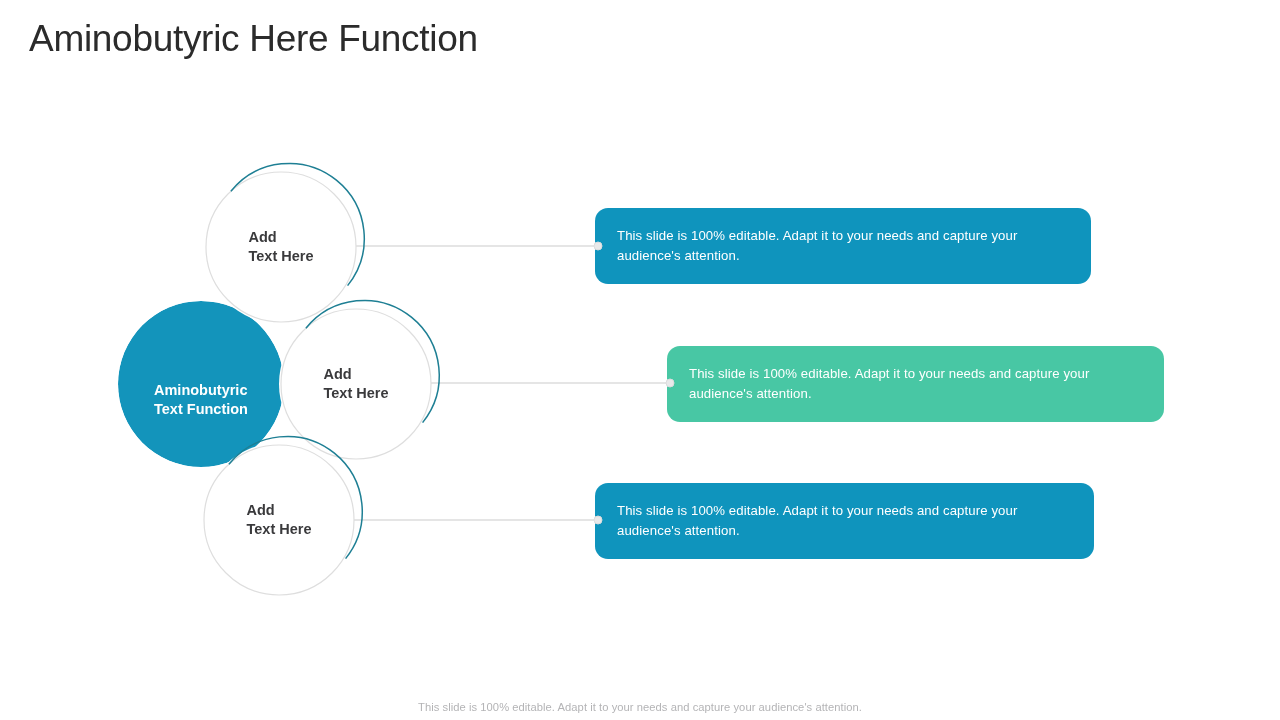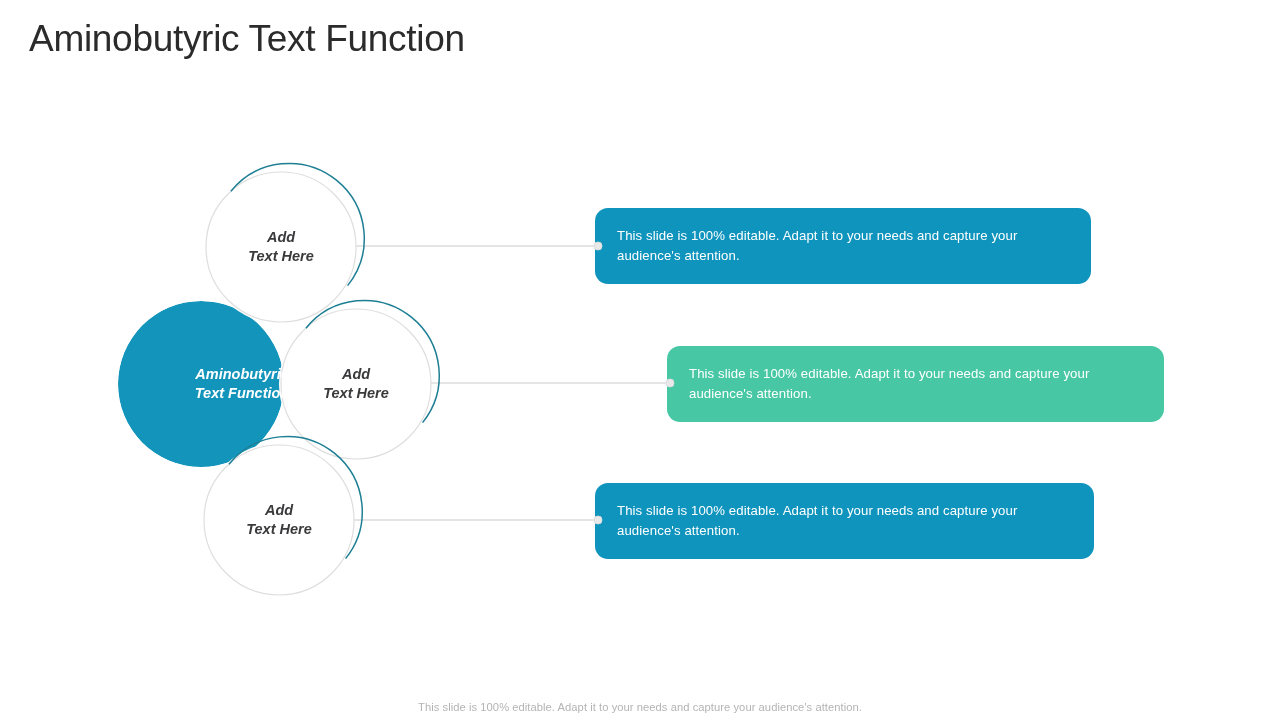--- a/index.html
+++ b/index.html
@@ -38,28 +38,26 @@
   }
   .diagram-svg {
     position: absolute;
     left: 0;
     top: 0;
   }
 
   
   .circle-label {
     position: absolute;
-    text-align: center;
     font-size: 14.5px;
     font-weight: bold;
     color: #3a3a3c;
     line-height: 19px;
     white-space: nowrap;
     transform: translate(-50%, -50%);
-    font-style: italic;
   }
   .circle-label.hub {
     color: #ffffff;
     font-size: 14.5px;
     line-height: 19px;
   }
 
   
   .callout {
     position: absolute;
@@ -96,21 +94,21 @@
     top: 701px;
     text-align: center;
     font-size: 11.2px;
     color: #b4b4b6;
     letter-spacing: 0.05px;
   }
 </style>
 </head>
 <body>
 
-<div class="slide-title">Aminobutyric Text Function</div>
+<div class="slide-title">Aminobutyric Here Function</div>
 
 <div class="diagram">
 
   <svg class="diagram-svg" width="1280" height="700" viewBox="0 0 1280 700">
     <defs>
 
       <mask id="hub-mask">
         <rect x="0" y="0" width="1280" height="700" fill="black"></rect>
         <circle cx="201" cy="384" r="83" fill="white"></circle>
         <circle cx="281" cy="247" r="77" fill="black"></circle>
@@ -167,21 +165,21 @@
       <circle cx="356" cy="384" r="75" fill="#ffffff" stroke="#dedede" stroke-width="1.2"></circle>
       <path d="M 305.9 328.3 A 75 75 0 0 1 422.6 422.6" fill="none" stroke="#1e7f94" stroke-width="1.5"></path>
     </g>
 
     <g>
       <circle cx="279" cy="520" r="75" fill="#ffffff" stroke="#dedede" stroke-width="1.2"></circle>
       <path d="M 228.9 464.3 A 75 75 0 0 1 345.6 558.6" fill="none" stroke="#1e7f94" stroke-width="1.5"></path>
     </g>
   </svg>
 
-  <div class="circle-label hub" style="left:201px; top:384px;margin-left:41px;">
+  <div class="circle-label hub" style="left:201px; top:400px;">
     <div>Aminobutyric</div>
     <div>Text Function</div>
   </div>
 
   <div class="circle-label" style="left:281px; top:247px;">
     <div>Add</div>
     <div>Text Here</div>
   </div>
 
   <div class="circle-label" style="left:356px; top:384px;">

